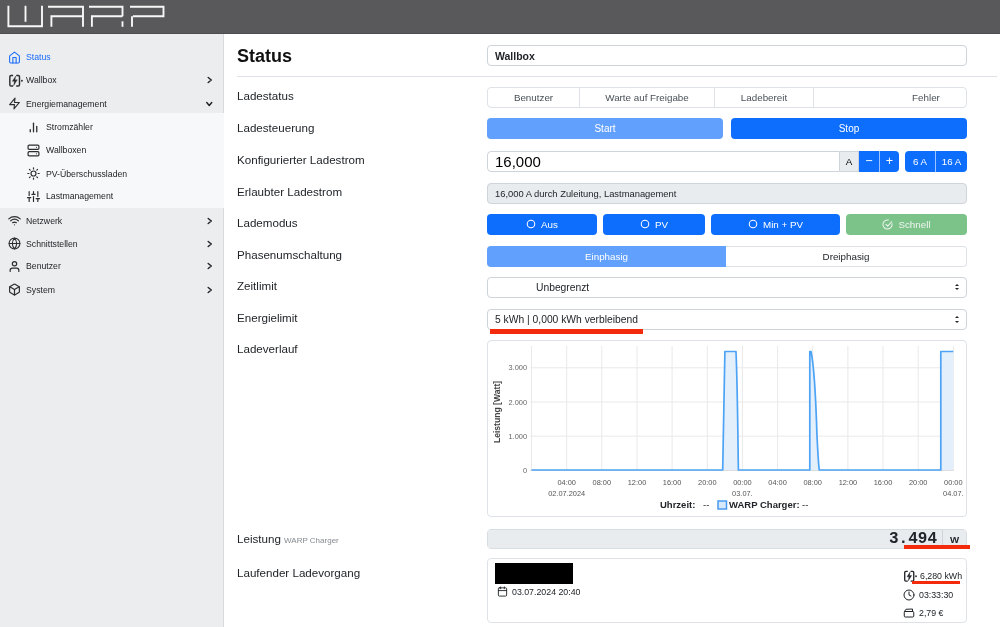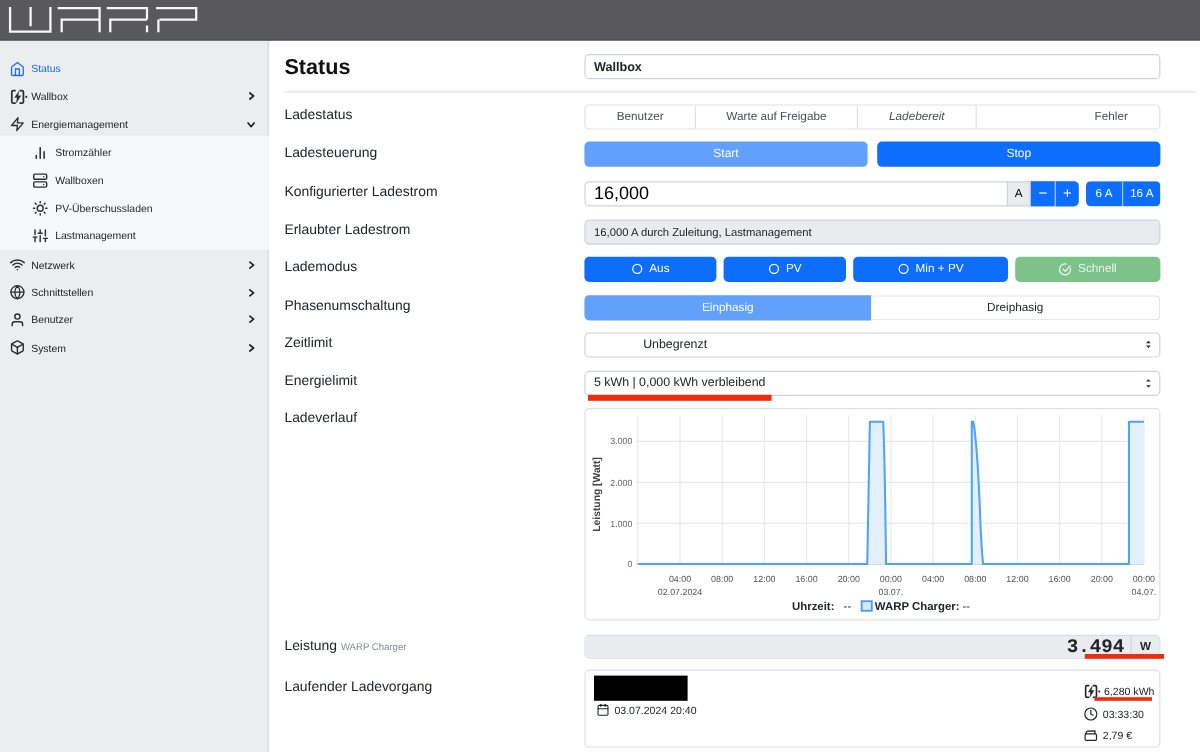--- a/index.html
+++ b/index.html
@@ -201,21 +201,21 @@
 <div id="main"></div>
 <div id="content">
 <div class="abs" style="left:237px;top:46.8px;font-size:18px;font-weight:700;color:#111;line-height:18px;">Status</div>
 <div class="inp" style="left:487px;top:45px;width:480px;height:21px;font-weight:600;font-size:10.5px;">Wallbox</div>
 <div class="abs" style="left:237px;top:76px;width:760px;height:1px;background:#dee2e6;"></div>
 
 <div class="lbl" style="top:90px">Ladestatus</div>
 <div class="bgrp" style="left:487px;top:87px;width:480px;">
   <div class="b" style="width:92px;">Benutzer</div>
   <div class="b" style="width:135px;">Warte auf Freigabe</div>
-  <div class="b" style="width:99px;font-style:italic;">Ladebereit</div>
+  <div class="b" style="width:99px;">Ladebereit</div>
   <div class="b" style="width:72px;background:#60b46e;color:#fff;border-color:#60b46e;margin-top:28px;">Lädt</div>
   <div class="b" style="flex:1;">Fehler</div>
 </div>
 
 <div class="lbl" style="top:121.5px">Ladesteuerung</div>
 <div class="btn" style="left:487px;top:118px;width:236px;background:#62a0fd;font-size:10px;">Start</div>
 <div class="btn" style="left:731px;top:118px;width:236px;background:#0d6efd;font-size:10px;">Stop</div>
 
 <div class="lbl" style="top:153.5px">Konfigurierter Ladestrom</div>
 <div class="abs" style="left:487px;top:150.5px;width:412px;height:21px;display:flex;">

